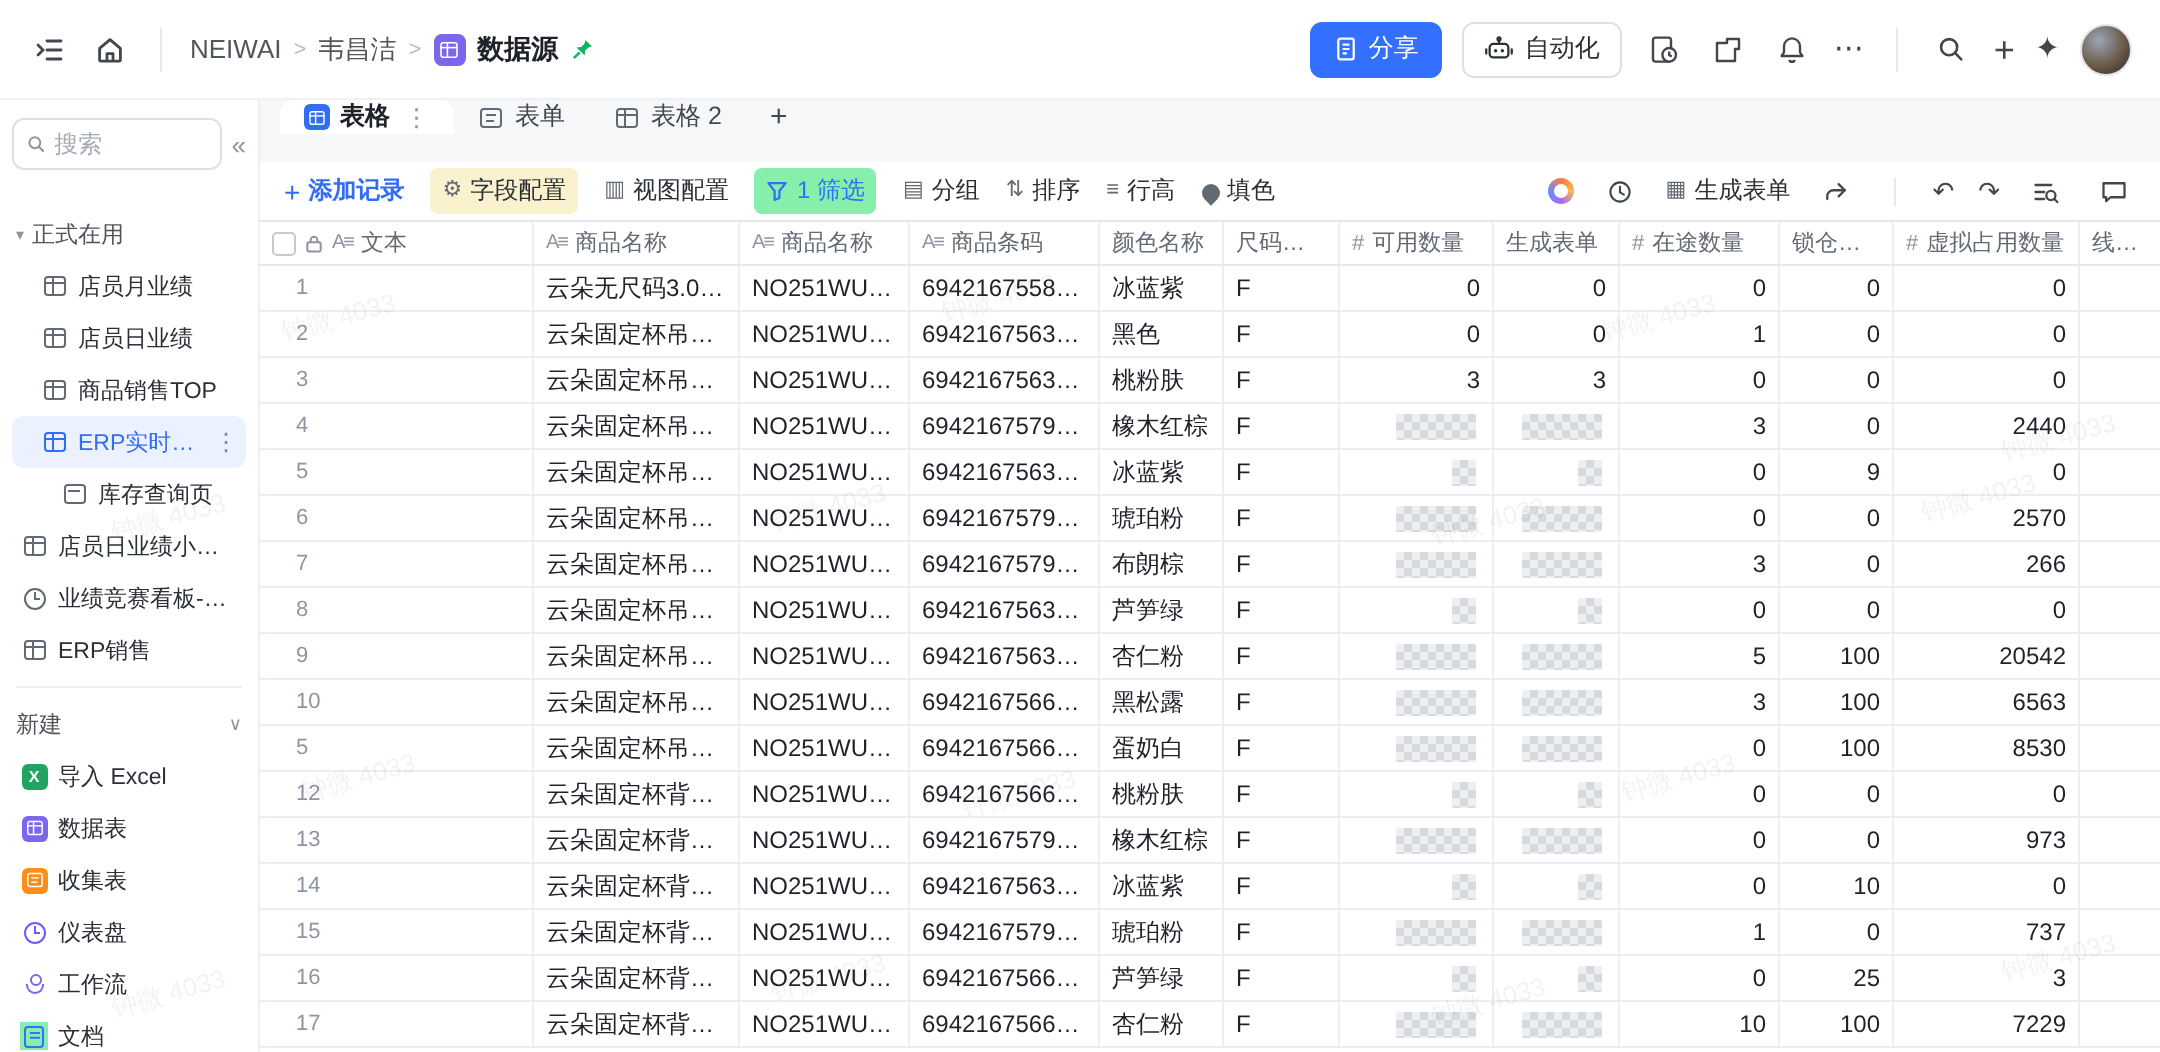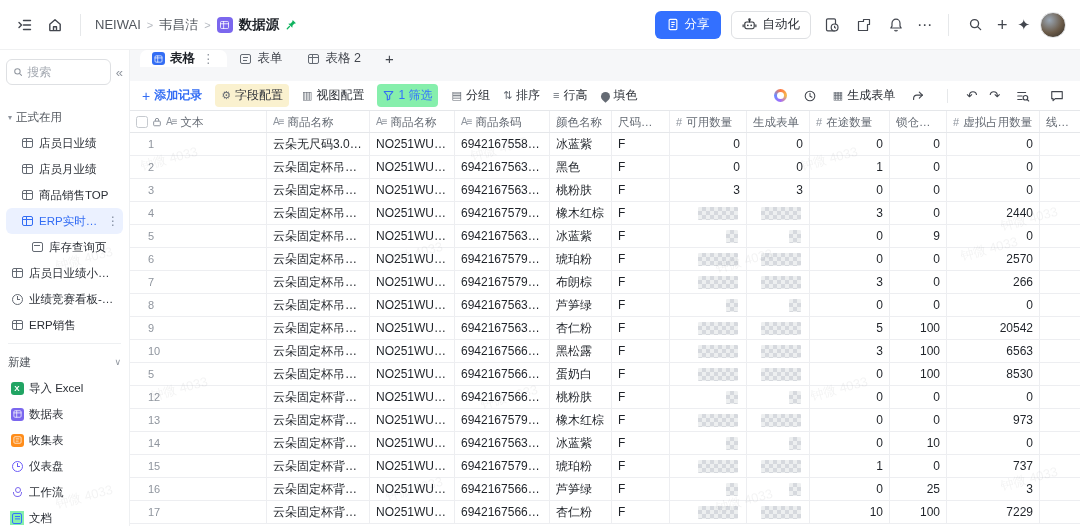--- a/index.html
+++ b/index.html
@@ -221,27 +221,27 @@
   </div>
 
   <div class="s-section">
     <span style="font-size:8px;color:#8f959e">▾</span>
     <span>正式在用</span>
   </div>
   <div class="s-item">
     <span class="ico">
         <span class="i-grid"></span>
       </span>
-    <span class="lbl">店员日业绩</span>
+    <span class="lbl">店员月业绩</span>
   </div>
   <div class="s-item">
     <span class="ico">
         <span class="i-grid"></span>
       </span>
-    <span class="lbl">店员月业绩</span>
+    <span class="lbl">店员日业绩</span>
   </div>
   <div class="s-item">
     <span class="ico">
         <span class="i-grid"></span>
       </span>
     <span class="lbl">商品销售TOP</span>
   </div>
   <div class="s-item sel">
     <span class="ico">
         <span class="i-grid"></span>

